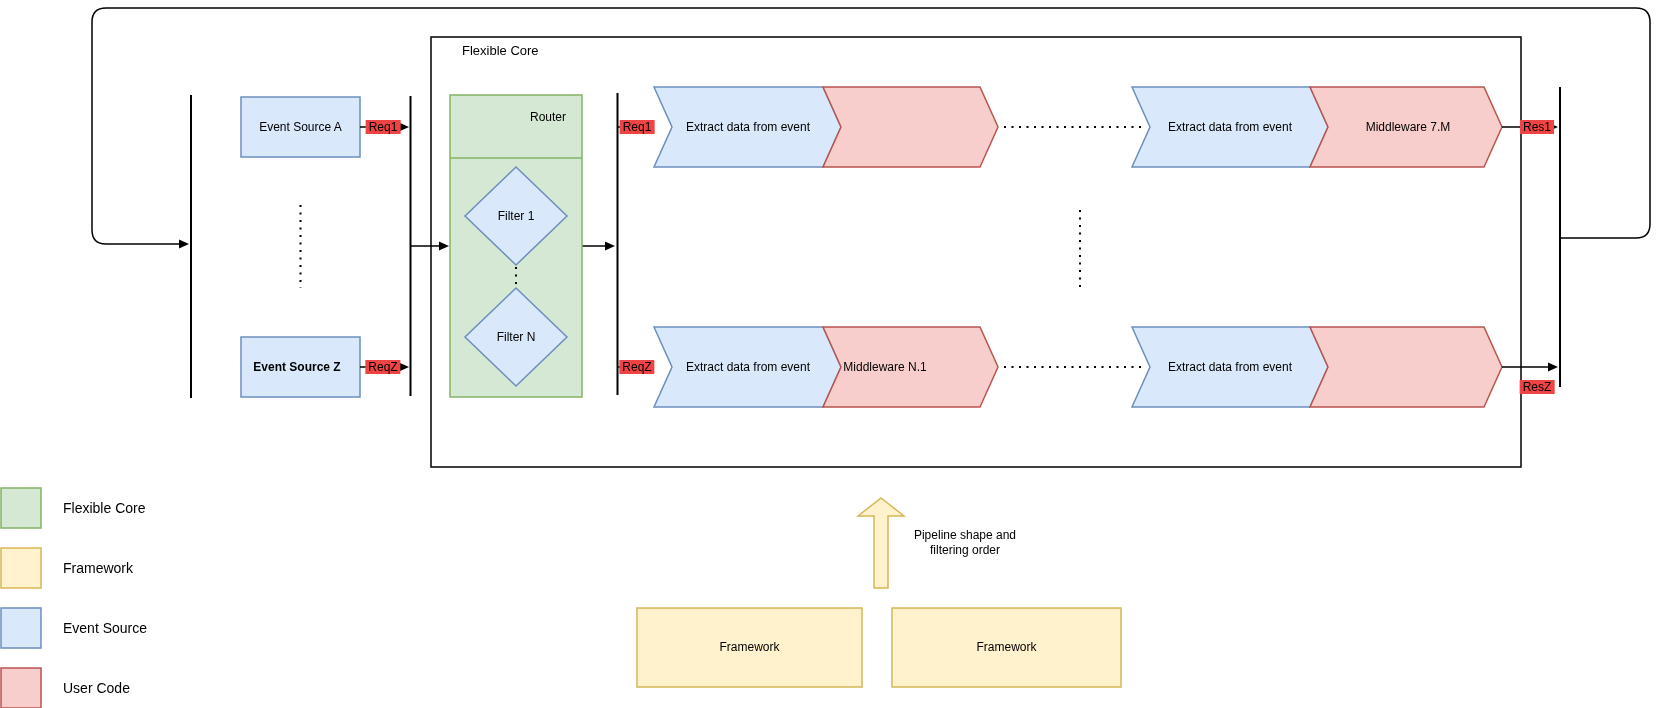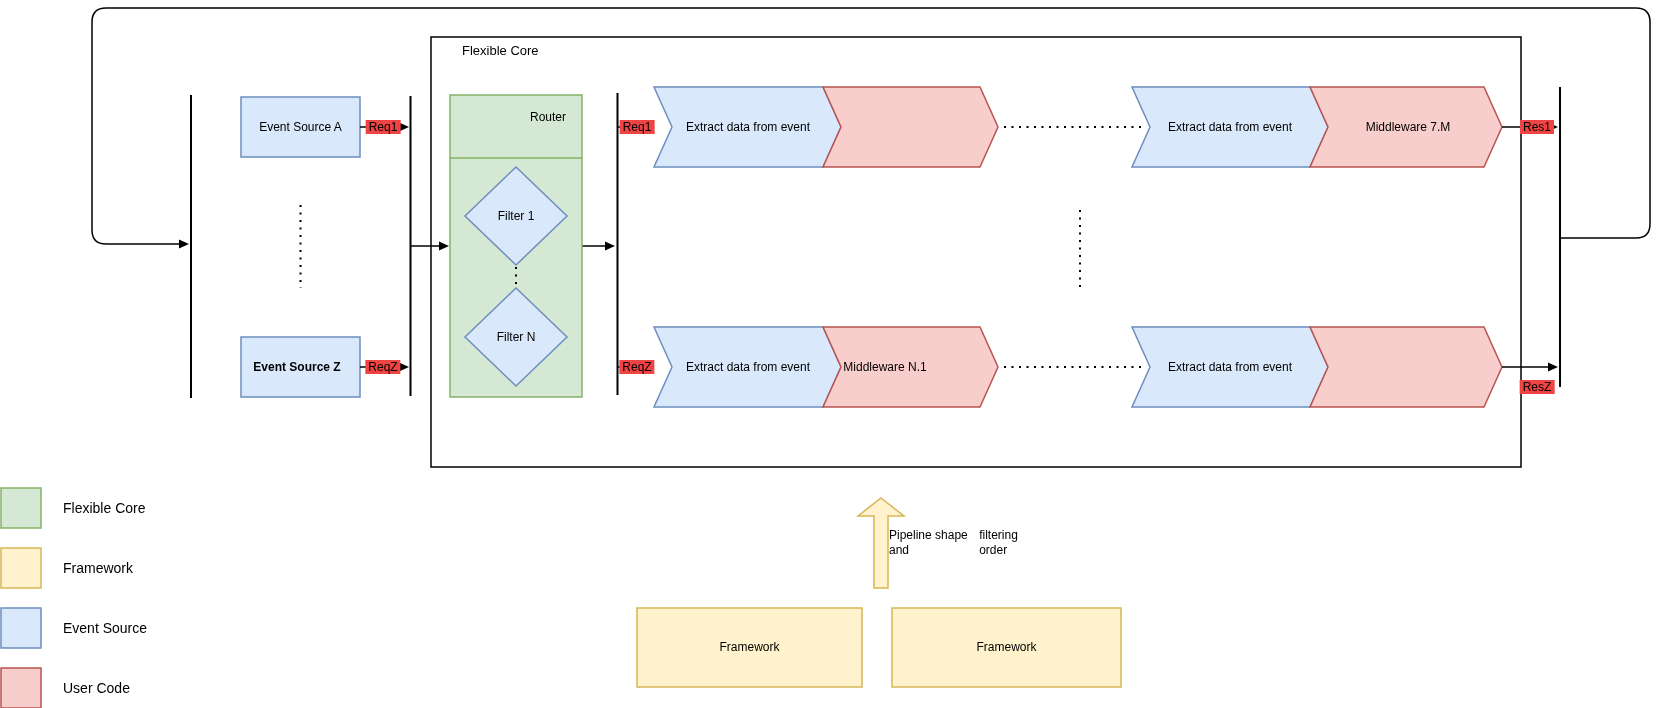--- a/index.html
+++ b/index.html
@@ -8,21 +8,21 @@
   .canvas svg{position:absolute;left:0;top:0;}
   .ln{stroke:#000;stroke-width:1.5;fill:none;}
   .bar{stroke:#000;stroke-width:2;}
   .ah{fill:#000;stroke:none;}
   .dots{stroke:#000;stroke-width:2;stroke-dasharray:2 5.5;fill:none;}
   .container{fill:#ffffff;stroke:#000;stroke-width:1.5;}
   .shape{stroke-width:1.5;}
   .divider{stroke-width:1.5;fill:none;}
   .txt{position:absolute;display:flex;align-items:center;justify-content:center;
        text-align:left;line-height:1.25;}
-  .col{}
+  .col{flex-direction:column;}
   .elabel{position:absolute;transform:translate(-50%,-50%);background:#ef4444;
           padding:0 3px;white-space:nowrap;}
   .legend-label{position:absolute;left:63px;transform:translateY(-50%);
                 font-size:14px;white-space:nowrap;}
   .fc-label{position:absolute;left:462px;top:43px;font-size:13px;}
 </style>
 </head>
 <body>
 
 <div class="canvas">

